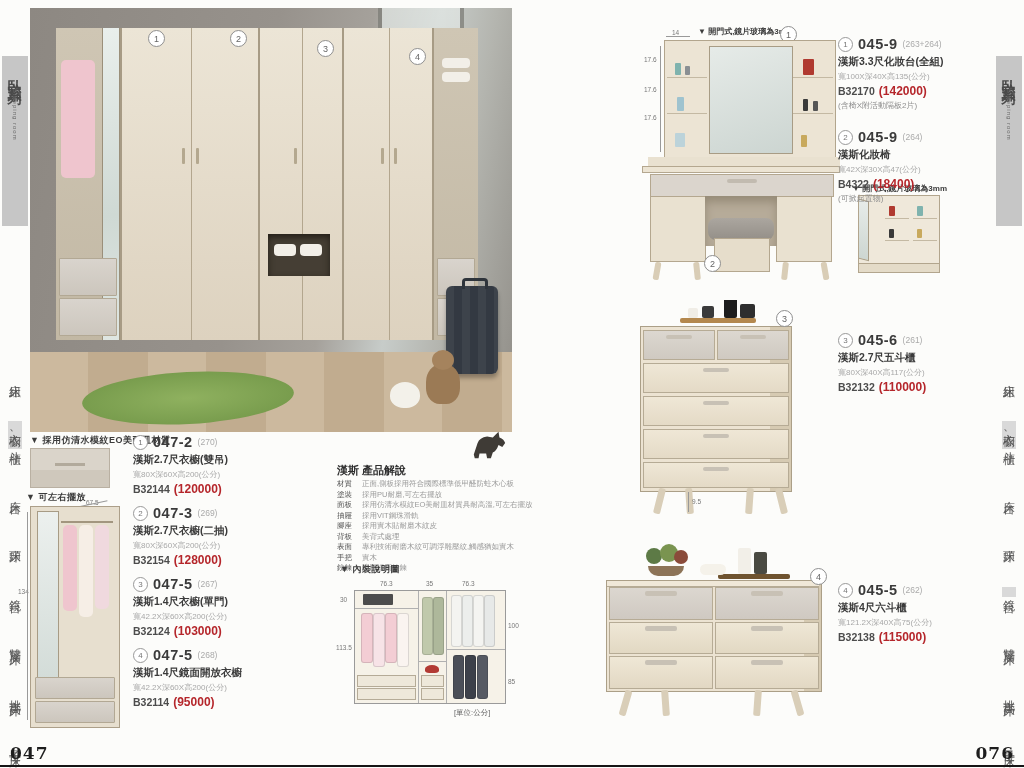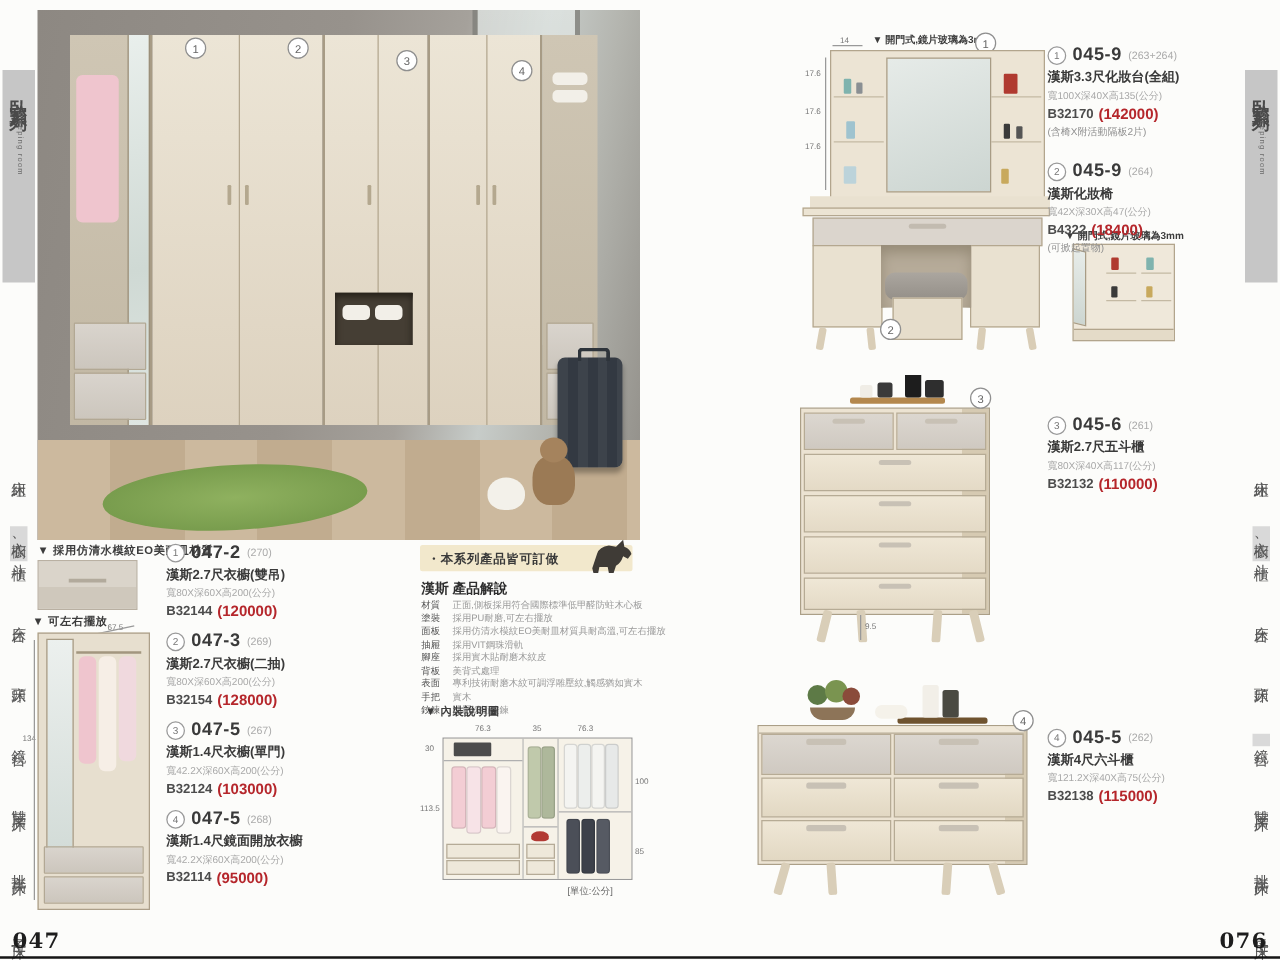--- a/index.html
+++ b/index.html
@@ -300,23 +300,20 @@
       <div class="pname">漢斯1.4尺鏡面開放衣櫥</div>
       <div class="psize">寬42.2X深60X高200(公分)</div>
       <div class="pmrow">
         <span class="pmodel">B32114</span>
         <span class="pprice">(95000)</span>
       </div>
 
     </div>
   </div>
 
-  <div class="badge">
-    <span>・本系列產品皆可訂做</span>
-  </div>
   <div class="abs" style="left:470px;top:428px;width:38px;height:34px;">
     <svg viewBox="0 0 40 32" width="38" height="34">
         <path d="M4 26 L8 14 Q10 8 18 7 L24 8 Q28 4 30 2 L31 8 Q36 10 37 14 L34 18 L30 16 Q28 22 24 24 L22 30 L18 30 L17 25 L10 25 L9 30 L5 30 Z" fill="#3f3b36"></path>
       </svg>
   </div>
   <div class="spectitle">漢斯 產品解說</div>
   <div class="specs">
     <div class="srow">
         <span class="sl">材質</span>
         <span class="st">正面,側板採用符合國際標準低甲醛防蛀木心板</span>

